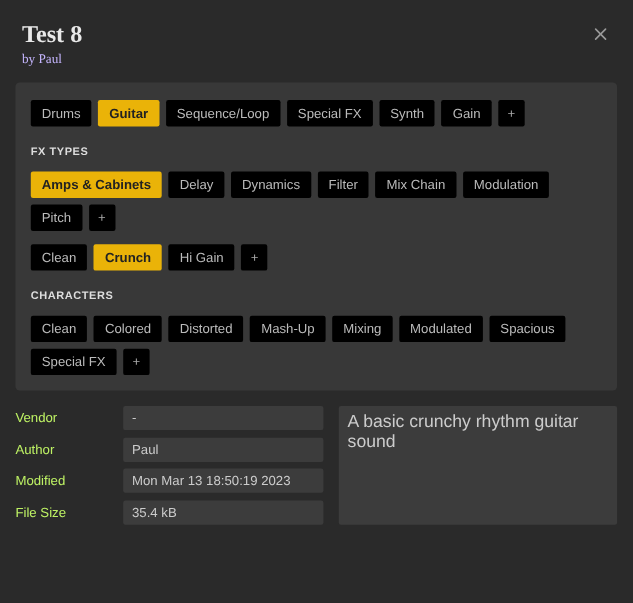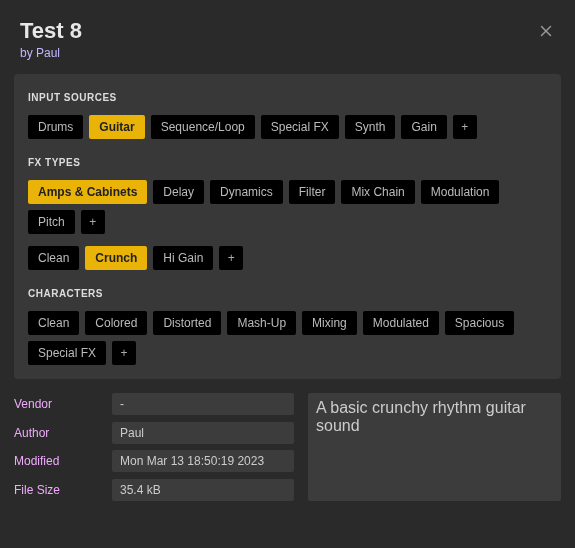--- a/index.html
+++ b/index.html
@@ -7,20 +7,21 @@
       background: #2a2a2a;
       font-family: -apple-system, BlinkMacSystemFont, "Segoe UI", Arial, sans-serif;
       color: #ccc;
       width: 575px;
       height: 548px;
       overflow: hidden;
     }
     .header {
       padding: 18px 20px 14px;
       position: relative;
+      font-family: Liberation Serif, serif;
     }
     .title {
       font-size: 22px;
       font-weight: 600;
       color: #e8e8e8;
     }
     .byline {
       font-size: 12px;
       color: #c4b5fd;
       margin-top: 2px;
@@ -89,21 +90,21 @@
     .meta-left {
       flex: 0 0 280px;
       display: grid;
       grid-template-columns: 90px 1fr;
       row-gap: 6px;
       column-gap: 8px;
       align-items: center;
     }
     .meta-label {
       font-size: 12px;
-      color: #f0abfc;
+      color: #bef264;
     }
     .meta-field {
       height: 22px;
       background: #3c3c3c;
       color: #ccc;
       font-size: 12px;
       display: flex;
       align-items: center;
       padding: 0 8px;
       border-radius: 2px;
@@ -131,21 +132,20 @@
     <svg viewBox="0 0 24 24" stroke="currentColor" stroke-width="2" fill="none" stroke-linecap="round">
       <line x1="6" y1="6" x2="18" y2="18"></line>
         <line x1="18" y1="6" x2="6" y2="18"></line>
     </svg>
   </div>
 </div>
 
 <div class="panel">
 
   <div class="section">
-    <div class="section-label">INPUT SOURCES</div>
     <div class="tag-row">
         <span class="tag">Drums</span>
         <span class="tag active">Guitar</span>
         <span class="tag">Sequence/Loop</span>
         <span class="tag">Special FX</span>
         <span class="tag">Synth</span>
         <span class="tag">Gain</span>
         <span class="tag add">+</span>
       </div>
   </div>

